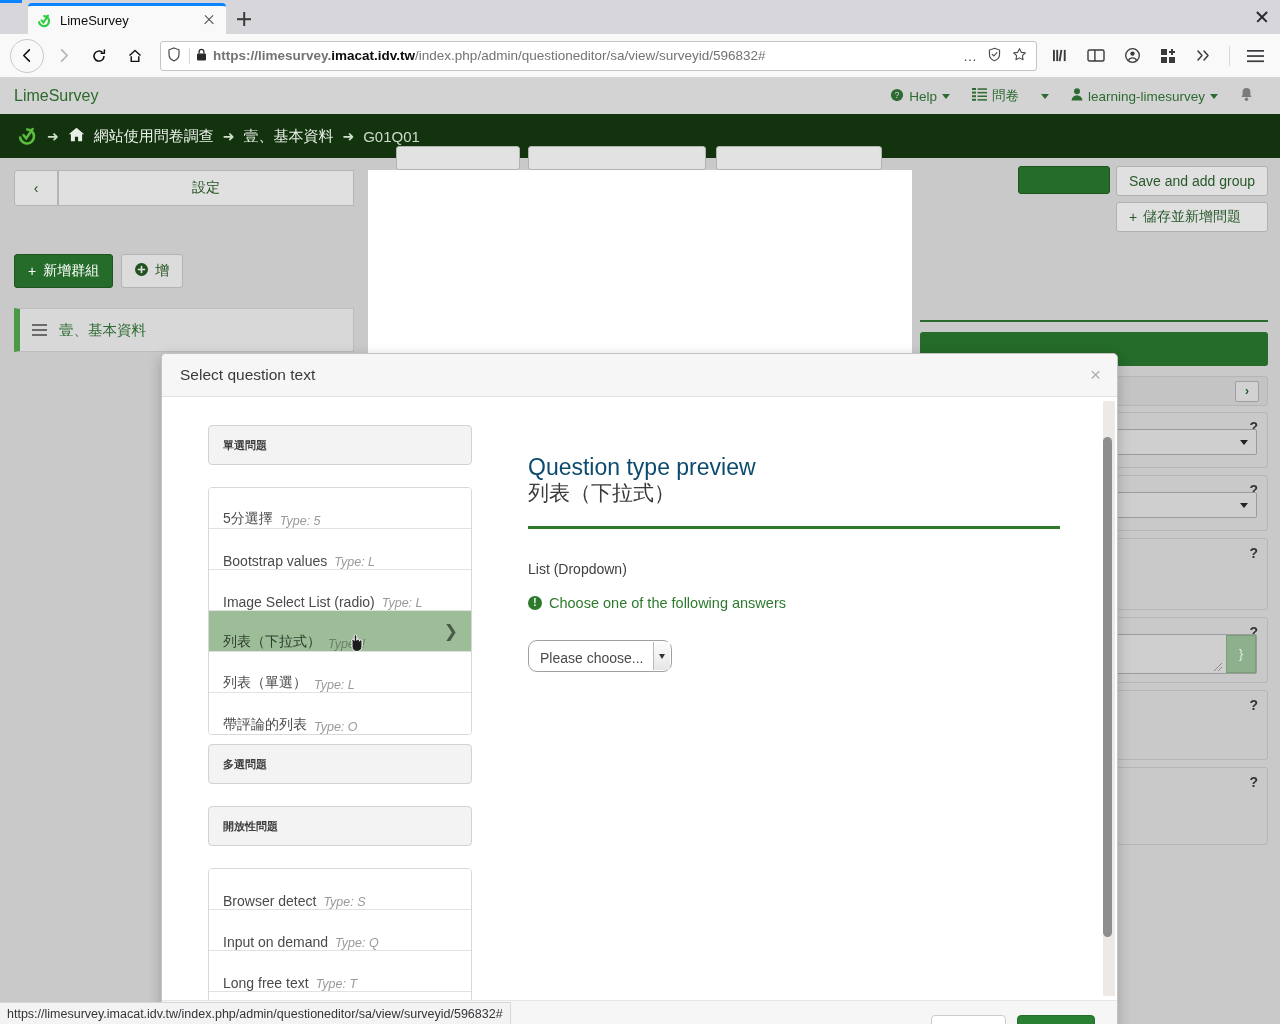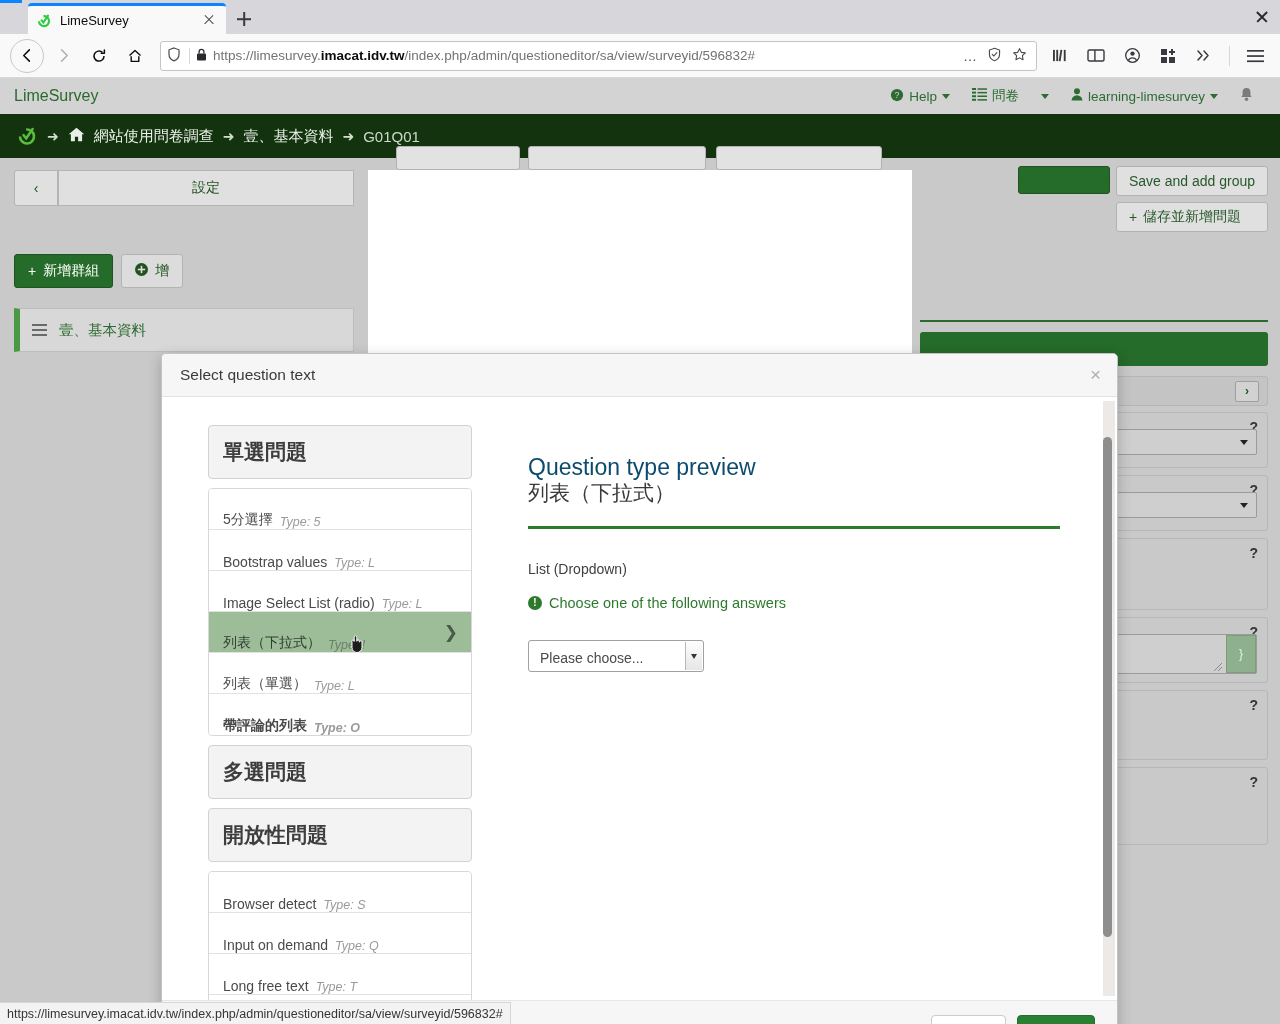--- a/index.html
+++ b/index.html
@@ -72,21 +72,21 @@
     flex: 1; height: 30px; background: #fff; border: 1px solid #c4c4c6; border-radius: 3px;
     display: flex; align-items: center; padding: 0 6px; margin: 0 6px; gap: 6px;
   }
   .shield-icon { width: 16px; color: #4a4a4f; font-size: 13px; line-height: 1; }
   .url-sep { width: 1px; height: 16px; background: #d7d7db; }
   .lock-icon { font-size: 12px; color: #2a2a2e; }
   .url-text {
     flex: 1; font-size: 13.5px; color: #737373; white-space: nowrap; overflow: hidden;
   }
   .url-text b { color: #0c0c0d; font-weight: 700; }
-  .url-text .scheme { color: #737373; }
+  .url-text .scheme { color: #737373; font-weight: bold; }
   .urlbar-icons { display: flex; align-items: center; gap: 10px; padding-right: 3px; color: #4a4a4f; font-size: 14px; }
   .toolbar-icons { display: flex; align-items: center; gap: 6px; }
   .ticon { width: 30px; height: 30px; display: flex; align-items: center; justify-content: center; color: #3a3a3e; }
   .tbar-sep { width: 1px; height: 20px; background: #d7d7db; margin: 0 4px; }
 
   
   #page { position: relative; width: 1280px; height: 946px; background: #fff; overflow: hidden; }
 
   .ls-topbar {
     height: 36px; background: #d3d3d3; display: flex; align-items: center;
@@ -259,31 +259,31 @@
   .modal-scroll-thumb {
     position: absolute; right: 3px; top: 36px; width: 9px; height: 500px;
     background: #8e8e8e; border-radius: 5px;
   }
 
   .type-list-pane {
     width: 310px; flex: 0 0 310px; padding: 28px 0 0 46px;
   }
   .group-header {
     background: #f3f3f3; border: 1px solid #d2d2d2; border-radius: 4px;
-    height: 54px; display: flex; align-items: center; padding: 0 14px;
-    font-size: 21px; color: #3e3e3e; font-weight: bold; margin-bottom: 9px;
+    height: 40px; display: flex; align-items: center; padding: 0 14px;
+    font-size: 11px; color: #3e3e3e; font-weight: bold; margin-bottom: 22px;
   }
   .type-items {
     border: 1px solid #d8d8d8; border-radius: 4px; overflow: hidden; margin-bottom: 9px;
   }
   .type-item {
     height: 41px; border-bottom: 1px solid #e2e2e2; display: flex; align-items: flex-end;
     padding: 0 14px; font-size: 14px; color: #555; background: #fff; position: relative;
   }
-  .type-item:last-child { border-bottom: none; font-weight: bold; }
+  .type-item:last-child { border-bottom: none; }
   .type-item .t-name { color: #4a4a4a; }
   .type-item .t-type { font-style: italic; font-size: 12.5px; color: #9a9a9a; margin-left: 7px; }
   .type-item.active { background: #9cbd98; }
   .type-item.active .t-name { color: #2f3f2e; }
   .type-item.active .t-type { color: #6c806a; }
   .type-item .chev {
     position: absolute; right: 13px; top: 50%; transform: translateY(-50%);
     color: #4a5a49; font-size: 17px; font-weight: bold;
   }
   .cursor-hand {
@@ -295,22 +295,22 @@
   .pv-title { font-size: 23px; color: #0c4a6e; line-height: 1.12; }
   .pv-subtitle { font-size: 21px; color: #3a3a3a; line-height: 1.12; }
   .pv-rule { height: 3px; background: #2d7a2d; margin: 22px 0 0 0; width: 532px; }
   .pv-qname { font-size: 14px; color: #3f3f3f; margin-top: 32px; }
   .pv-hint { font-size: 14.5px; color: #2d7a2d; margin-top: 18px; display: flex; align-items: center; gap: 7px; }
   .info-badge {
     width: 14px; height: 14px; border-radius: 50%; background: #2d7a2d; color: #fff;
     font-size: 10px; line-height: 14px; text-align: center; font-weight: bold; flex: 0 0 14px;
   }
   .pv-select {
-    margin-top: 29px; width: 176px; height: 32px; background: #fff;
-    border: 1px solid #a0a0a0; border-radius: 3px; position: relative;
+    margin-top: 29px; width: 144px; height: 32px; background: #fff;
+    border: 1px solid #a0a0a0; border-radius: 9px; position: relative;
     display: flex; align-items: center; padding: 4px 26px 0 11px;
     font-size: 14px; color: #4a4a4a;
   }
   .pv-select .sel-btn {
     position: absolute; right: 1px; top: 1px; bottom: 1px; width: 17px;
     background: linear-gradient(#fdfdfd, #e6e6e6); border-left: 1px solid #b9b9b9;
     display: flex; align-items: center; justify-content: center;
   }
   .pv-select .sel-btn::after {
     content: ""; border-left: 3.5px solid transparent; border-right: 3.5px solid transparent;

